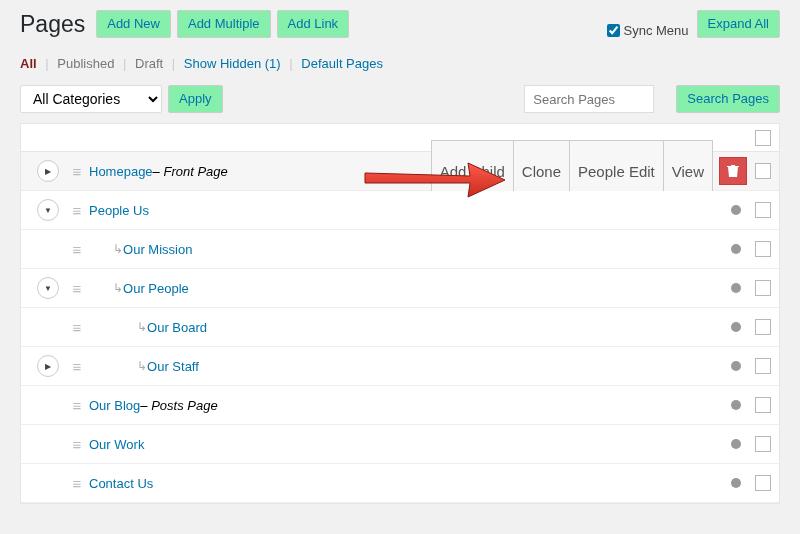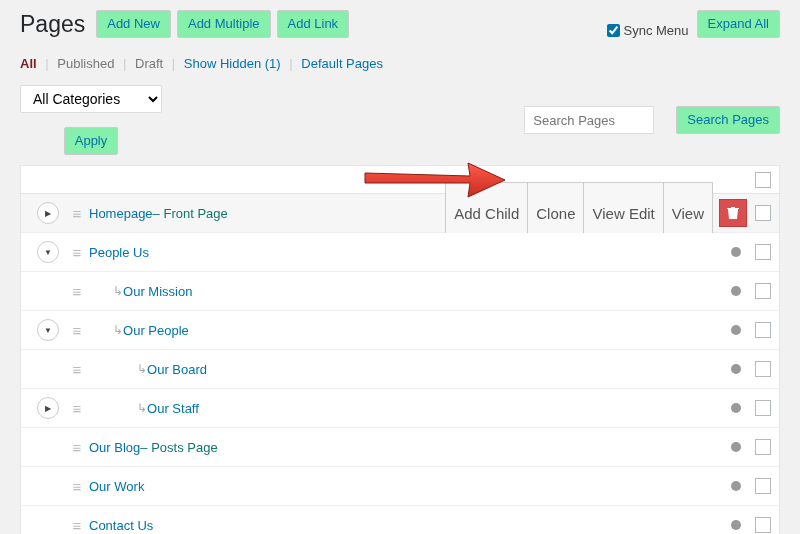--- a/index.html
+++ b/index.html
@@ -33,21 +33,21 @@
       border-radius: 2px;
       line-height: 18px;
     }
     .sync-label { color: #444; font-size: 13px; display: flex; align-items: center; gap: 4px; }
     .sync-label input { accent-color: #0073aa; }
     .filters { margin-bottom: 14px; color: #777; font-size: 13px; }
     .filters .sep { margin: 0 5px; color: #ccc; }
     .filters a { color: #0073aa; text-decoration: none; }
     .filters .active { color: #7f1d1d; font-weight: 600; }
     .toolbar { display: flex; justify-content: space-between; align-items: center; margin-bottom: 10px; }
-    .toolbar-left { display: flex; gap: 14px; align-items: center; flex-direction: column; }
+    .toolbar-left { display: flex; gap: 6px; align-items: center; }
     .toolbar-right { display: flex; gap: 22px; align-items: center; }
     select {
       font-size: 14px;
       height: 28px;
       padding: 2px 24px 2px 8px;
       border: 1px solid #ddd;
       background: #fff;
       border-radius: 2px;
     }
     input[type="text"] {
@@ -88,21 +88,21 @@
       display: flex; align-items: center; justify-content: center;
       cursor: pointer; font-size: 8px;
       flex-shrink: 0;
     }
     .drag-handle {
       color: #bbb; font-size: 15px; cursor: move; width: 16px; text-align: center;
       flex-shrink: 0;
     }
     .row-title { flex: 1; display: flex; align-items: flex-start; gap: 0; }
     .row-title a { color: #0073aa; text-decoration: none; font-size: 13px; }
-    .row-title .annotation { color: #0f766e; }
+    .row-title .annotation { color: #000000; font-style: italic; }
     .indent-1 { padding-left: 24px; }
     .indent-2 { padding-left: 48px; }
     .child-arrow { color: #aaa; font-size: 12px; }
     .status-dot { width: 10px; height: 10px; border-radius: 50%; background: #999; margin-right: 14px; flex-shrink: 0; }
     .checkbox { width: 16px; height: 16px; border: 1px solid #b4b9be; background: #fff; cursor: pointer; flex-shrink: 0; }
     .row-actions { display: flex; gap: 0; align-items: center; margin-right: 8px; }
     .action-btn {
       border: 1px solid #ccc;
       background: #f7f7f7;
       color: #555;
@@ -188,21 +188,21 @@
           <div class="handle-col">
             <div class="drag-handle">≡</div>
           </div>
           <div class="row-title indent-0">
             <a href="#">Homepage</a>
             <span class="annotation"> – Front Page</span>
           </div>
           <div class="row-actions">
             <button class="action-btn">Add Child</button>
             <button class="action-btn">Clone</button>
-            <button class="action-btn">View Edit</button>
+            <button class="action-btn">People Edit</button>
             <button class="action-btn">View</button>
             <div class="trash-btn">
               <svg width="12" height="14" viewBox="0 0 12 14">
                 <path fill="#fff" d="M1 3h10l-1 10H2z M4 1h4v2H4z M0 2h12v1H0z"></path>
               </svg>
             </div>
           </div>
           <div class="checkbox"></div>
         </div>
         <div class="row">

